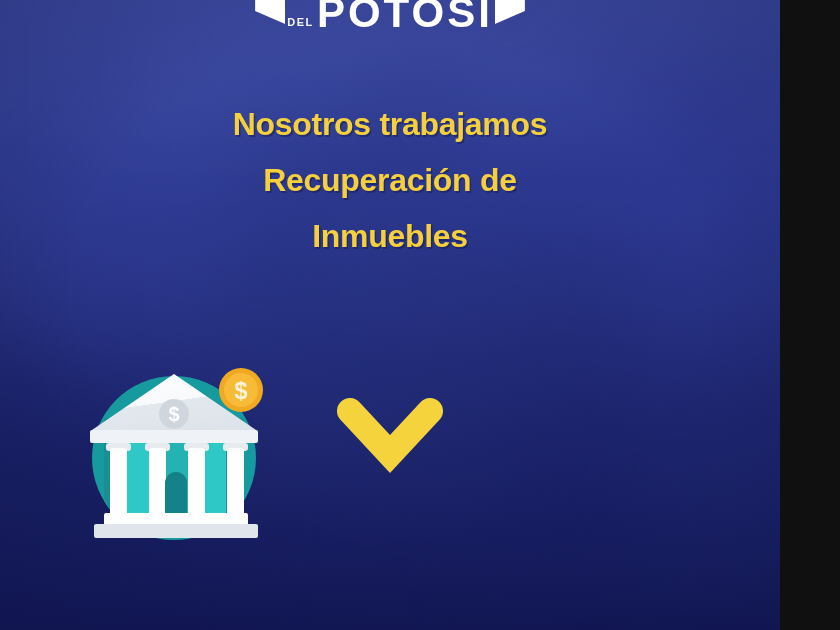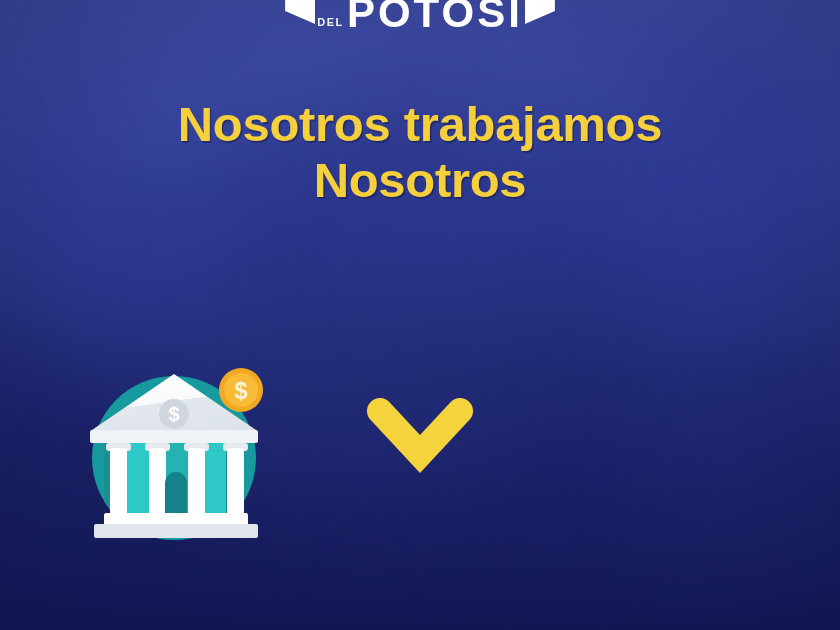--- a/index.html
+++ b/index.html
@@ -3,21 +3,21 @@
 <meta charset="utf-8">
 <title>Del Potosi - Recuperacion de Inmuebles</title>
 <style>
   html, body {
     margin: 0;
     padding: 0;
     background: #101010;
   }
   #stage {
     position: relative;
-    width: 840px;
+    width: 780px;
     height: 630px;
     overflow: hidden;
     font-family: "Liberation Sans", sans-serif;
     background: #2e3a8c;
     user-select: none;
   }
 
   
   .bg-base {
     position: absolute;
@@ -116,21 +116,21 @@
     margin-bottom: 0px;
   }
 
   
   .headline {
     position: absolute;
     left: 0; right: 0;
     top: 96px;
     text-align: center;
     color: #f5d03c;
-    font-size: 49px;
+    font-size: 32px;
     font-weight: 700;
     line-height: 56px;
     letter-spacing: -0.3px;
     text-shadow: 1.5px 2px 0 rgba(20,24,70,.45);
     padding: 0 120px;
   }
   .headline .hl {
     display: block;
     white-space: nowrap;
   }
@@ -178,21 +178,22 @@
     <div class="logo-inner">
       <span class="logo-chev logo-chev-left"></span>
       <span class="logo-del">DEL</span>
       <span class="logo-potosi">POTOSÍ</span>
       <span class="logo-chev logo-chev-right"></span>
     </div>
   </div>
 
   <div class="headline">
     <span class="hl">Nosotros trabajamos</span>
-    <span class="hl">Nosotros</span>
+    <span class="hl">Recuperación de</span>
+    <span class="hl">Inmuebles</span>
   </div>
 
   <svg class="arrow" viewBox="0 0 106 76">
     <path d="M13 13 L53 56 L93 13" fill="none" stroke="#f5d33d" stroke-width="26" stroke-linecap="round" stroke-linejoin="miter"></path>
   </svg>
 
   <svg class="bank-icon" viewBox="0 0 200 196">
     <defs>
       <linearGradient id="pedGrad" x1="0" y1="0" x2="0.35" y2="1">
         <stop offset="0%" stop-color="#ffffff"></stop>

